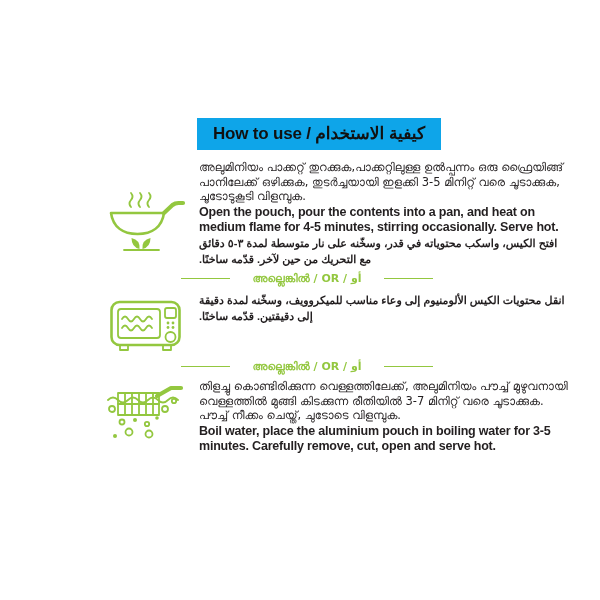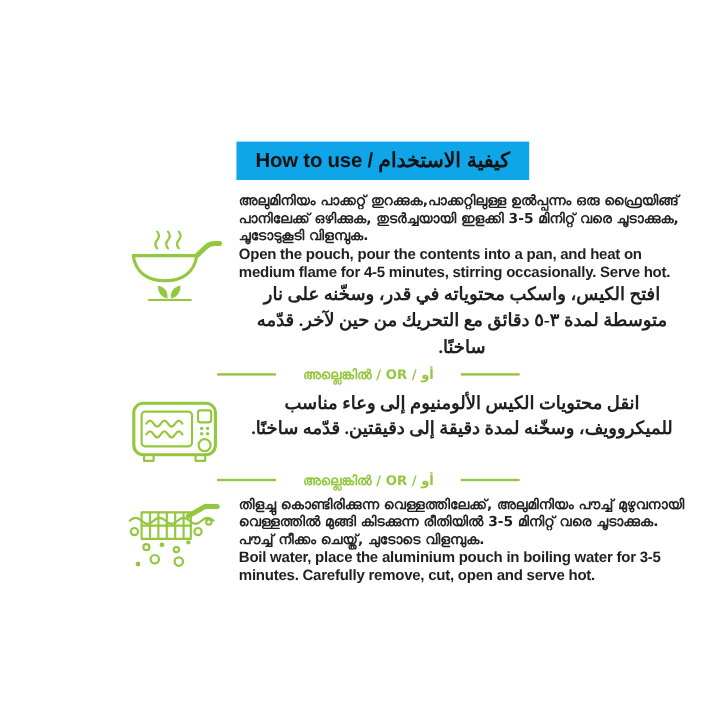--- a/index.html
+++ b/index.html
@@ -24,32 +24,32 @@
   }
 
   .section { display:flex; gap:12px; }
   .icon-col { width:82px; flex:none; display:flex; justify-content:center; align-items:flex-start; }
   .icon-col.pan-offset    { padding-top:30px; }
   .icon-col.micro-offset  { padding-top:7px; }
   .icon-col.basket-offset { padding-top:5px; }
   .text-col { flex:1; padding-right:4px; }
 
   .ml {
-    font-size:11.5px; line-height:1.27; font-weight:bold;
+    font-size:11.5px; line-height:1.27; font-weight:normal;
     font-family:"DejaVu Sans", sans-serif;
   }
   .en {
     font-size:12.5px; line-height:1.18; font-weight:bold;
     font-family:"Liberation Sans", sans-serif; letter-spacing:-0.2px;
     margin-top:1px;
   }
   .ar {
-    direction:rtl; text-align:center; unicode-bidi:plaintext;
-    font-size:15px; line-height:1.45; font-weight:bold;
-    font-family:Liberation Serif, serif;
+    direction:rtl; text-align:left; unicode-bidi:plaintext;
+    font-size:11px; line-height:1.45; font-weight:bold;
+    font-family:Liberation Sans, sans-serif;
     margin-top:2px;
   }
 
   .sep {
     display:flex; align-items:center; gap:22px;
     width:252px; margin:4px 0 6px 76px;
     color:#93c73f; font-weight:bold; font-size:11px; white-space:nowrap;
   }
   .sep .line { flex:1; height:1.5px; background:#93c73f; }
 
@@ -136,19 +136,19 @@
           <circle class="thin" cx="15" cy="38" r="2.5"></circle>
           <circle class="fillg" cx="28" cy="36" r="2"></circle>
           <circle class="thin" cx="40" cy="40" r="2.2"></circle>
           <circle class="fillg" cx="50" cy="34" r="1.8"></circle>
           <circle class="thin" cx="22" cy="48" r="3.5"></circle>
           <circle class="thin" cx="42" cy="50" r="3.5"></circle>
           <circle class="fillg" cx="8" cy="52" r="2"></circle>
         </svg>
       </div>
       <div class="text-col">
-        <div class="ml">തിളച്ചു കൊണ്ടിരിക്കുന്ന വെള്ളത്തിലേക്ക്, അലുമിനിയം പൗച്ച് മുഴുവനായി വെള്ളത്തിൽ മുങ്ങി കിടക്കുന്ന രീതിയിൽ 3-5 മിനിറ്റ് വരെ ചൂടാക്കുക. പൗച്ച് നീക്കം ചെയ്ത്, ചുടോടെ വിളമ്പുക.</div>
+        <div class="ml">തിളച്ചു കൊണ്ടിരിക്കുന്ന വെള്ളത്തിലേക്ക്, അലുമിനിയം പൗച്ച് മുഴുവനായി വെള്ളത്തിൽ മുങ്ങി കിടക്കുന്ന രീതിയിൽ 3-7 മിനിറ്റ് വരെ ചൂടാക്കുക. പൗച്ച് നീക്കം ചെയ്ത്, ചുടോടെ വിളമ്പുക.</div>
         <div class="en">Boil water, place the aluminium pouch in boiling water for 3-5 minutes. Carefully remove, cut, open and serve hot.</div>
       </div>
     </div>
 
   </div>
 </div>
 
 </body></html>

